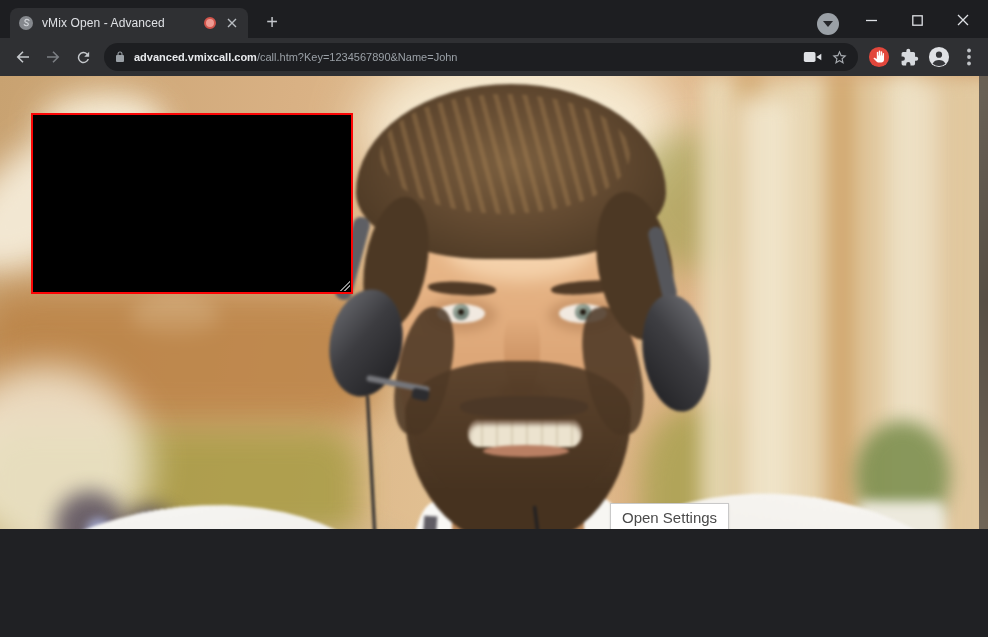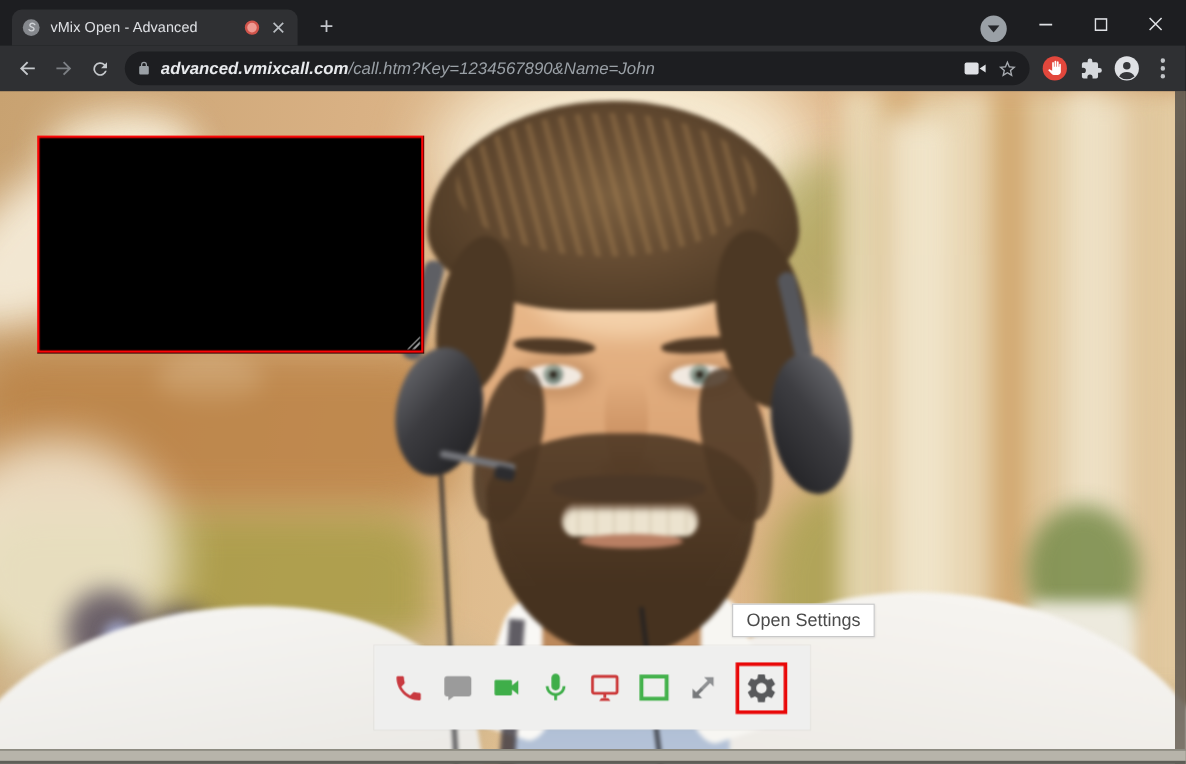--- a/index.html
+++ b/index.html
@@ -26,24 +26,24 @@
                 justify-content:center; }
   .win-btn { position:absolute; top:8px; width:30px; height:24px; display:flex;
              align-items:center; justify-content:center; }
   
   #navbar { position:relative; width:988px; height:38px; background:#2f3033;
             display:flex; align-items:center; }
   .nav-ico { width:30px; height:30px; display:flex; align-items:center;
              justify-content:center; flex:none; }
   #omnibox { height:28px; flex:1; margin:0 6px 0 6px; background:#1d1e21;
              border-radius:14px; display:flex; align-items:center; padding:0 10px; gap:8px; }
-  #url { font-size:14px; color:#9aa0a6; white-space:nowrap; overflow:hidden; flex:1;font-style:italic; }
+  #url { font-size:11px; color:#9aa0a6; white-space:nowrap; overflow:hidden; flex:1; }
   #url .domain { color:#e8eaed; font-weight:bold; }
   
-  #viewport { position:relative; width:988px; height:561px; overflow:hidden;
+  #viewport { position:relative; width:988px; height:453px; overflow:hidden;
               background:linear-gradient(100deg,#c8a271 0%,#d9b184 28%,#e2c193 50%,#ddb184 70%,#c99764 100%); }
   .blob { position:absolute; }
   
   #preview { position:absolute; left:31px; top:37px; width:322px; height:181px;
              background:#000; border:2px solid #fb0606; z-index:30; }
   #resize-handle { position:absolute; right:1px; bottom:1px; width:13px; height:13px;
      background:
        linear-gradient(135deg, transparent 0 58%, #8d8d8d 58% 66%, transparent 66% 76%, #9a9a9a 76% 84%, transparent 84%); }
   
   #controls { position:absolute; left:312px; top:462px; width:363px; height:70px;

